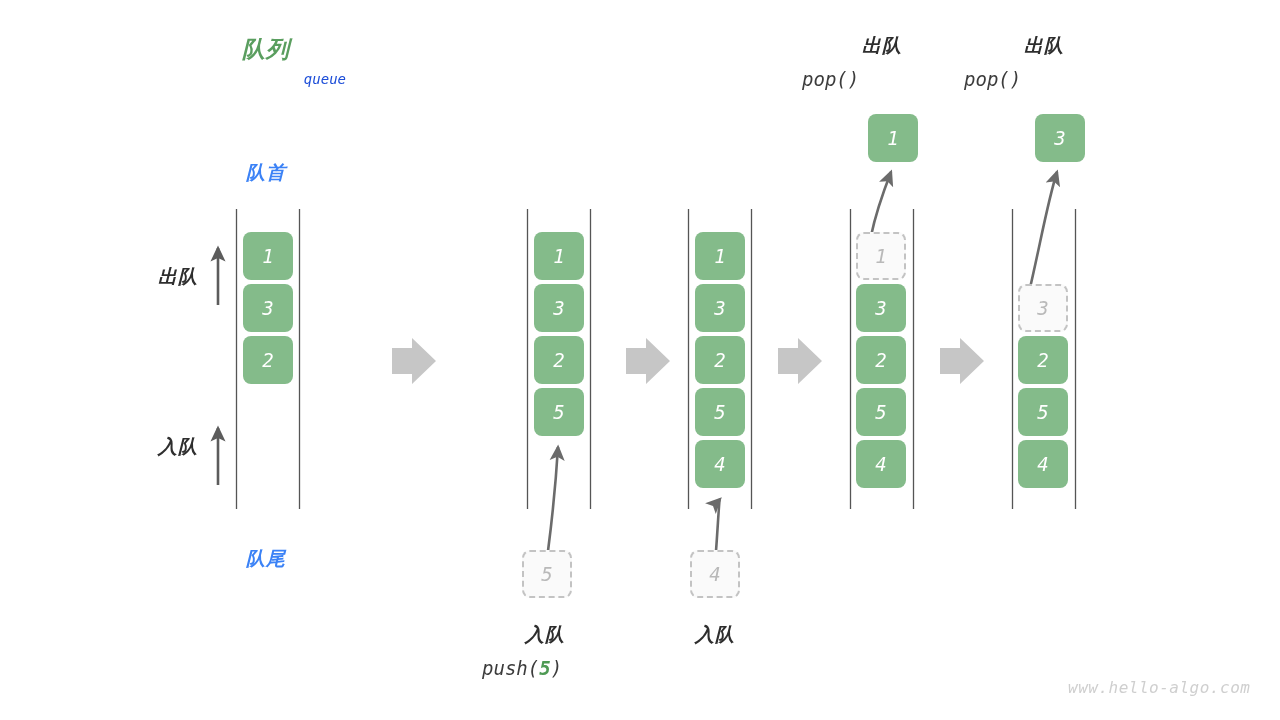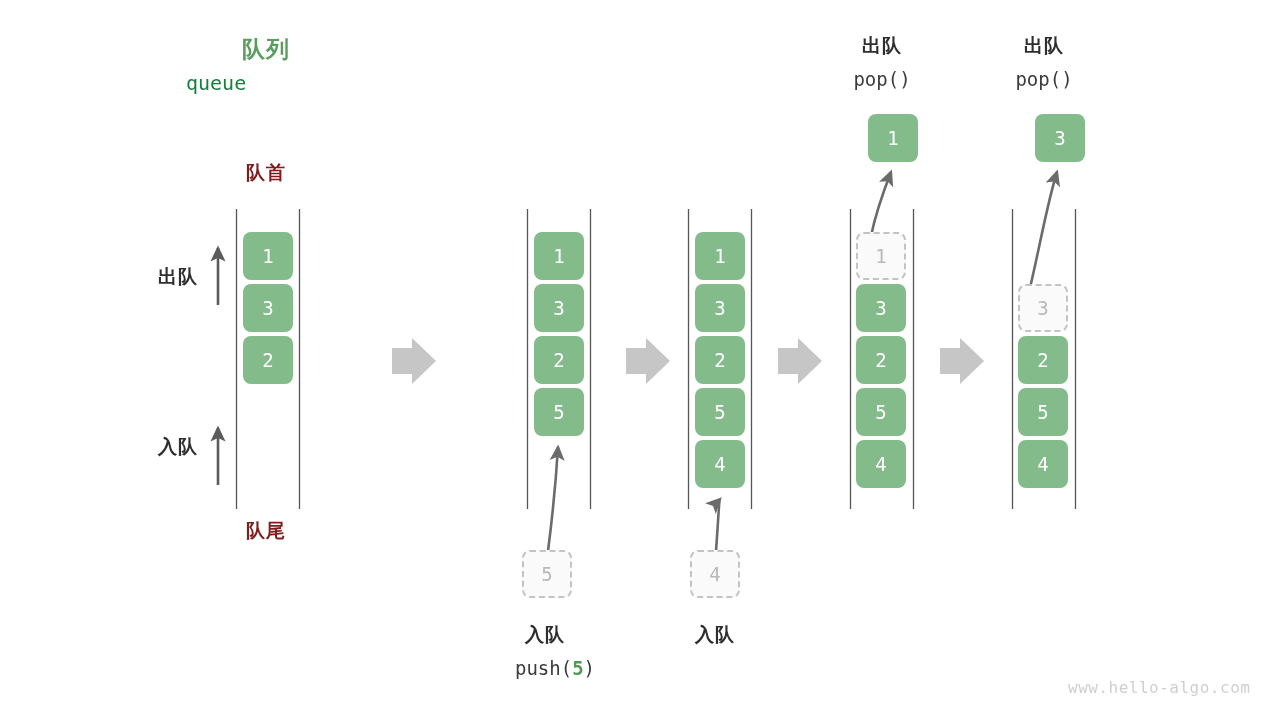--- a/index.html
+++ b/index.html
@@ -13,42 +13,43 @@
     position: relative;
     overflow: hidden;
     font-family: "Liberation Sans", "DejaVu Sans", sans-serif;
     color: #3c3c3c;
   }
   #stage {
     position: absolute;
     left: 0; top: 0;
     width: 1280px;
     height: 520px;
+    font-style: italic;
   }
   .abs { position: absolute; }
 
   
   .title-cn {
     font-weight: bold;
     font-size: 23px;
     color: #5a9e5f;
     text-align: center;
     letter-spacing: 1px;
   }
   .title-en {
     font-family: "DejaVu Sans Mono", "Liberation Mono", monospace;
-    font-size: 20px;
-    color: #15803d;
-    text-align: left;
+    font-size: 14px;
+    color: #1d4ed8;
+    text-align: right;
     letter-spacing: 0px;
   }
   .edge-label {
     font-weight: bold;
     font-size: 19px;
-    color: #7f1d1d;
+    color: #3b82f6;
     text-align: center;
     letter-spacing: 1px;
   }
   .side-label {
     font-weight: bold;
     font-size: 19px;
     color: #2e2e2e;
     text-align: right;
     letter-spacing: 1px;
   }
@@ -56,21 +57,21 @@
     font-weight: bold;
     font-size: 19px;
     color: #2e2e2e;
     text-align: center;
     letter-spacing: 1px;
   }
   .op-code {
     font-family: "DejaVu Sans Mono", "Liberation Mono", monospace;
     font-size: 19px;
     color: #3c3c3c;
-    text-align: center;
+    text-align: left;
     white-space: nowrap;
   }
   .op-code .arg { color: #4e9a54; font-weight: bold; }
 
   .watermark {
     font-family: "DejaVu Sans Mono", "Liberation Mono", monospace;
     font-size: 16px;
     color: #cfcfcf;
     letter-spacing: 0.5px;
     white-space: nowrap;
@@ -183,40 +184,40 @@
 
     <g>
       <path d="M1030,288 C1040,245 1048,200 1057,172" fill="none" stroke="#6b6b6b" stroke-width="2.6" marker-end="url(#curvehead)"></path>
     </g>
   </svg>
 
   <div class="abs title-cn" style="left:186px; top:34px; width:160px;">队列</div>
   <div class="abs title-en" style="left:186px; top:71px; width:160px;">queue</div>
 
   <div class="abs edge-label" style="left:186px; top:160px; width:160px;">队首</div>
-  <div class="abs edge-label" style="left:186px; top:518px; width:160px;">队尾</div>
+  <div class="abs edge-label" style="left:186px; top:546px; width:160px;">队尾</div>
 
   <div class="abs side-label" style="left:126px; top:264px; width:72px;">出队</div>
   <div class="abs side-label" style="left:126px; top:434px; width:72px;">入队</div>
 
   <div class="abs">
     <div class="box" style="left:243px; top:232px;">1</div>
     <div class="box" style="left:243px; top:284px;">3</div>
     <div class="box" style="left:243px; top:336px;">2</div>
   </div>
 
   <div class="abs">
     <div class="box" style="left:534px; top:232px;">1</div>
     <div class="box" style="left:534px; top:284px;">3</div>
     <div class="box" style="left:534px; top:336px;">2</div>
     <div class="box" style="left:534px; top:388px;">5</div>
     <div class="box ghost" style="left:522px; top:550px;">5</div>
   </div>
   <div class="abs op-cn" style="left:455px; top:622px; width:180px;">入队</div>
-  <div class="abs op-code" style="left:465px; top:657px; width:180px;"><span>push(</span><span class="arg">5</span><span>)</span></div>
+  <div class="abs op-code" style="left:482px; top:657px; width:180px;"><span>push(</span><span class="arg">5</span><span>)</span></div>
 
   <div class="abs">
     <div class="box" style="left:695px; top:232px;">1</div>
     <div class="box" style="left:695px; top:284px;">3</div>
     <div class="box" style="left:695px; top:336px;">2</div>
     <div class="box" style="left:695px; top:388px;">5</div>
     <div class="box" style="left:695px; top:440px;">4</div>
     <div class="box ghost" style="left:690px; top:550px;">4</div>
   </div>
   <div class="abs op-cn" style="left:625px; top:622px; width:180px;">入队</div>

